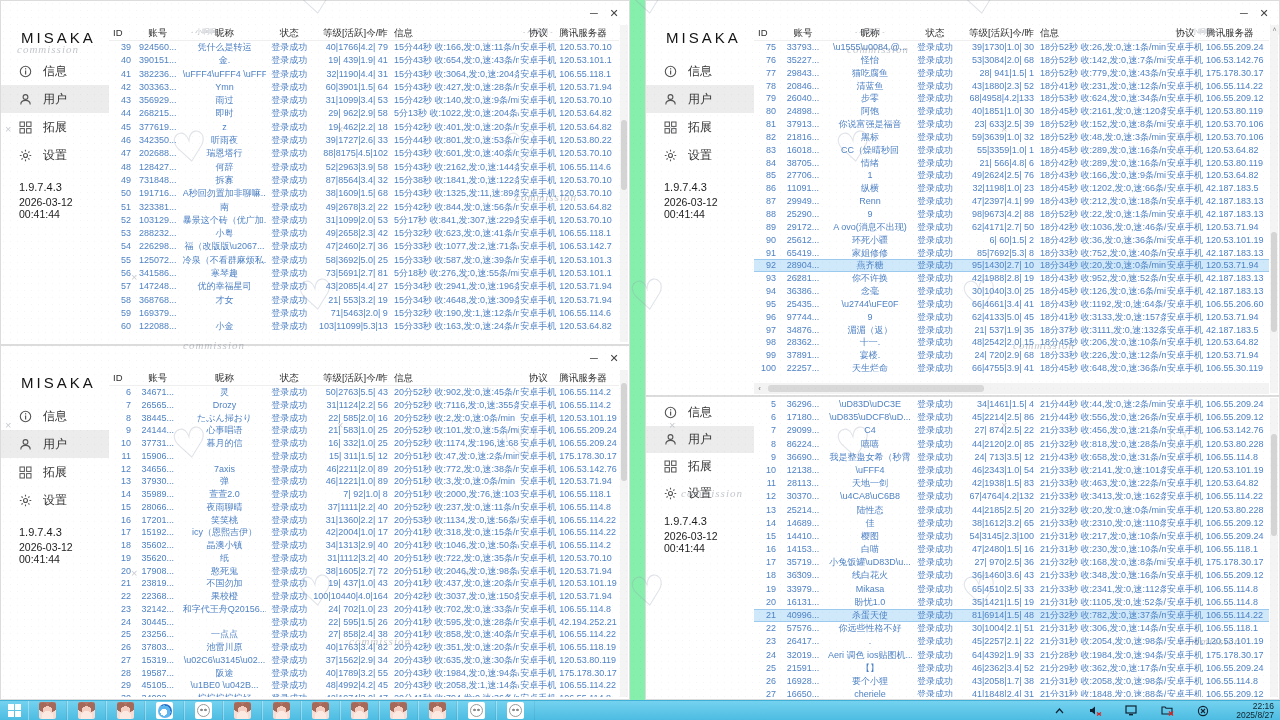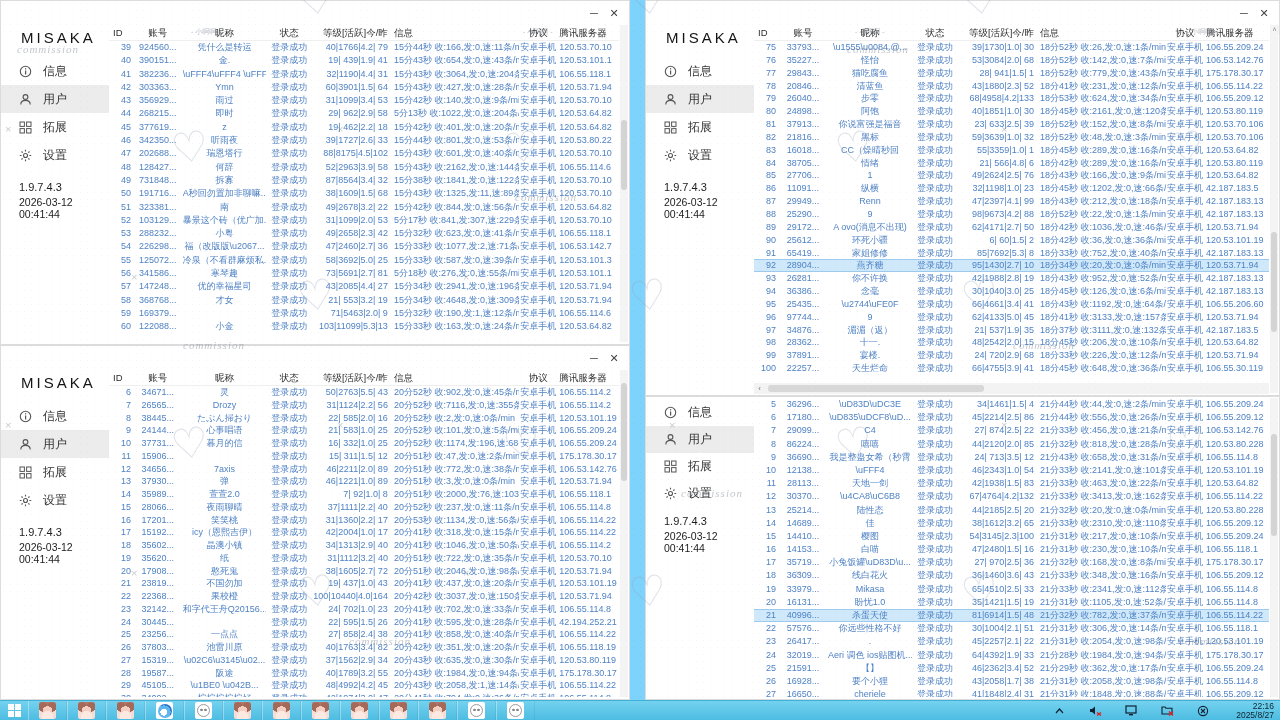--- a/index.html
+++ b/index.html
@@ -1,17 +1,17 @@
 <!DOCTYPE html>
 <html><head>
 <meta charset="utf-8">
 <style>
   html,body{margin:0;padding:0;}
   body{font-family:"Liberation Sans","DejaVu Sans",sans-serif;background:#888;}
-  #desktop{position:relative;width:1280px;height:720px;overflow:hidden;background:#7dd3fc;}
+  #desktop{position:relative;width:1280px;height:720px;overflow:hidden;background:#86efac;}
   
   .mwin{position:absolute;background:#fff;border:1px solid #dcdcdc;box-sizing:border-box;overflow:hidden;}
   .titlebar{position:absolute;top:0;left:0;right:0;height:22px;}
   .tbtn{position:absolute;top:4px;width:18px;height:16px;text-align:center;line-height:16px;font-size:11px;color:#444;cursor:pointer;}
   .tb-min{right:26px;}
   .tb-close{right:6px;}
   .sidebar{position:absolute;left:0;top:0;bottom:0;width:108px;}
   .logo{position:absolute;top:28px;left:20px;font-size:15px;letter-spacing:3px;color:#141414;font-weight:500;}
   .menu{position:absolute;top:56px;left:0;width:108px;}
   .menu-item{height:28px;display:flex;align-items:center;padding-left:18px;gap:11px;font-size:12px;color:#333;box-sizing:border-box;}

